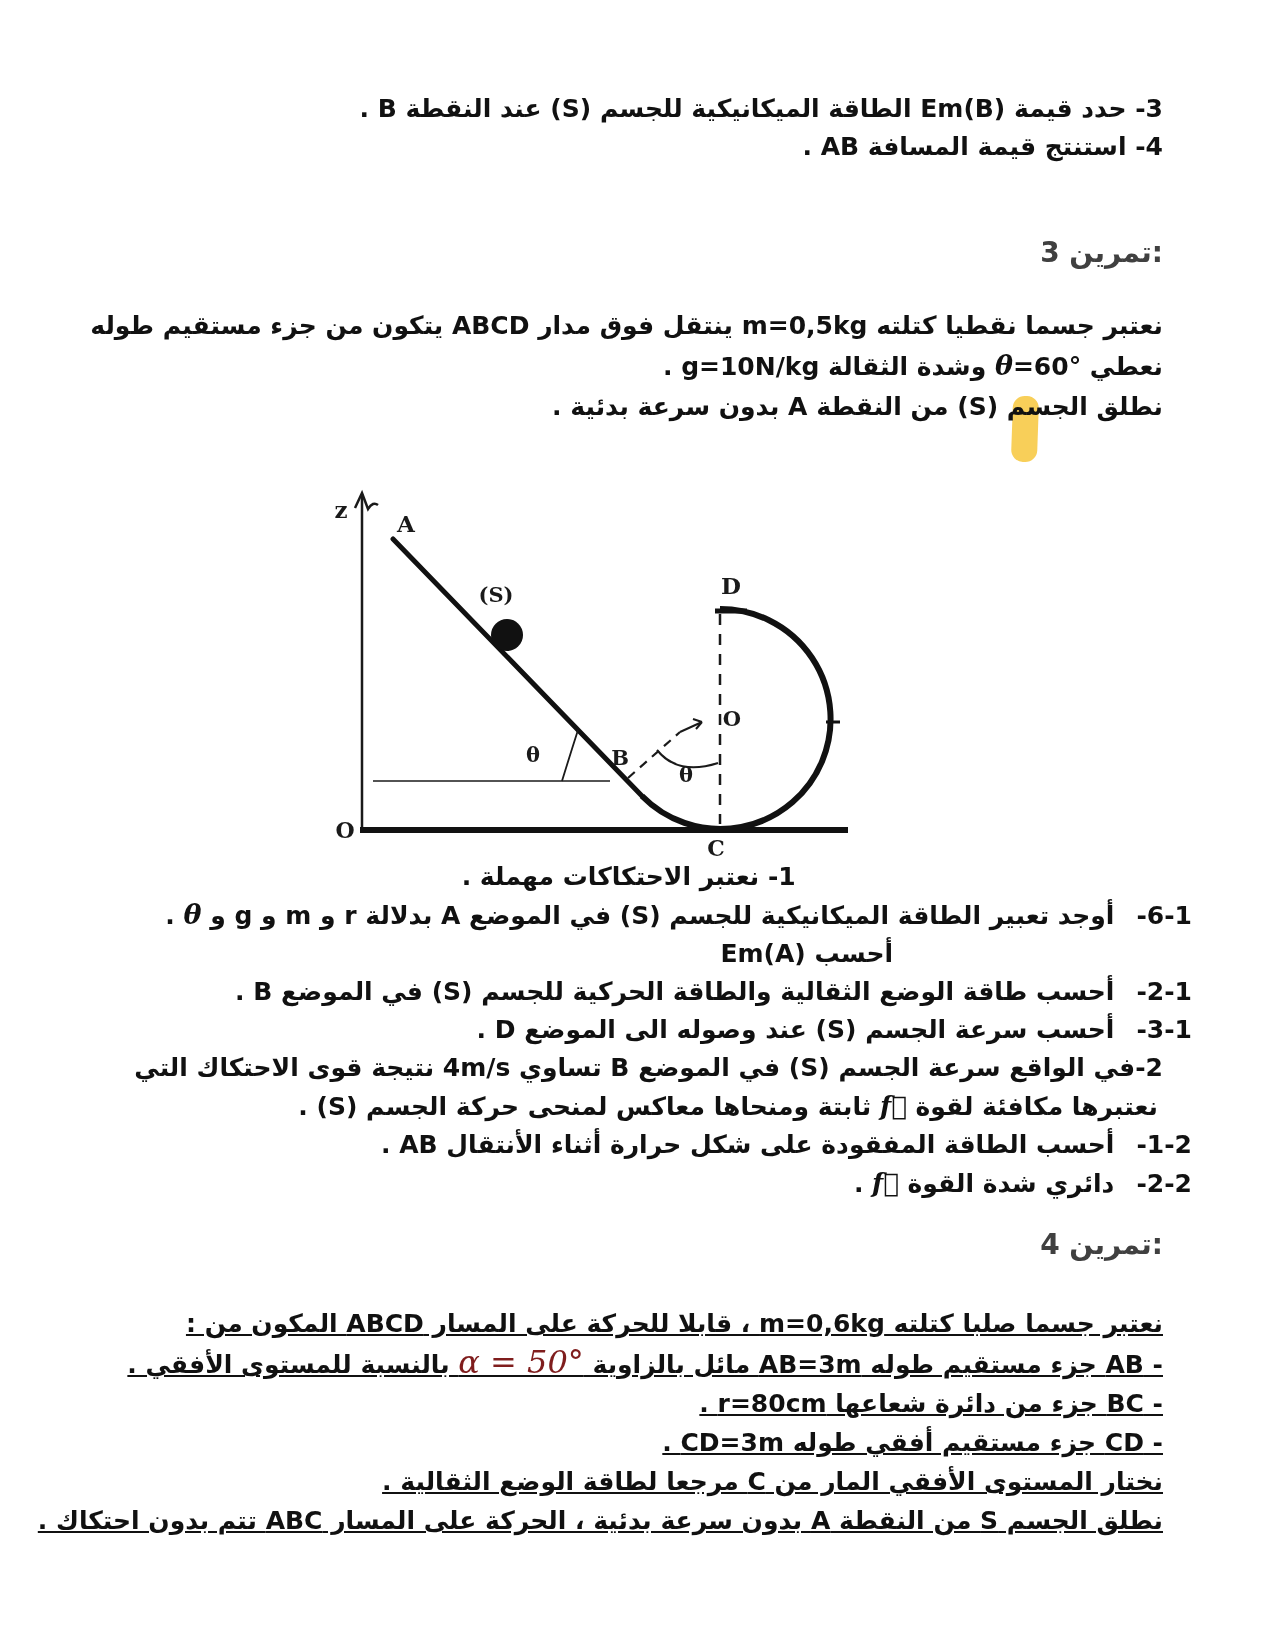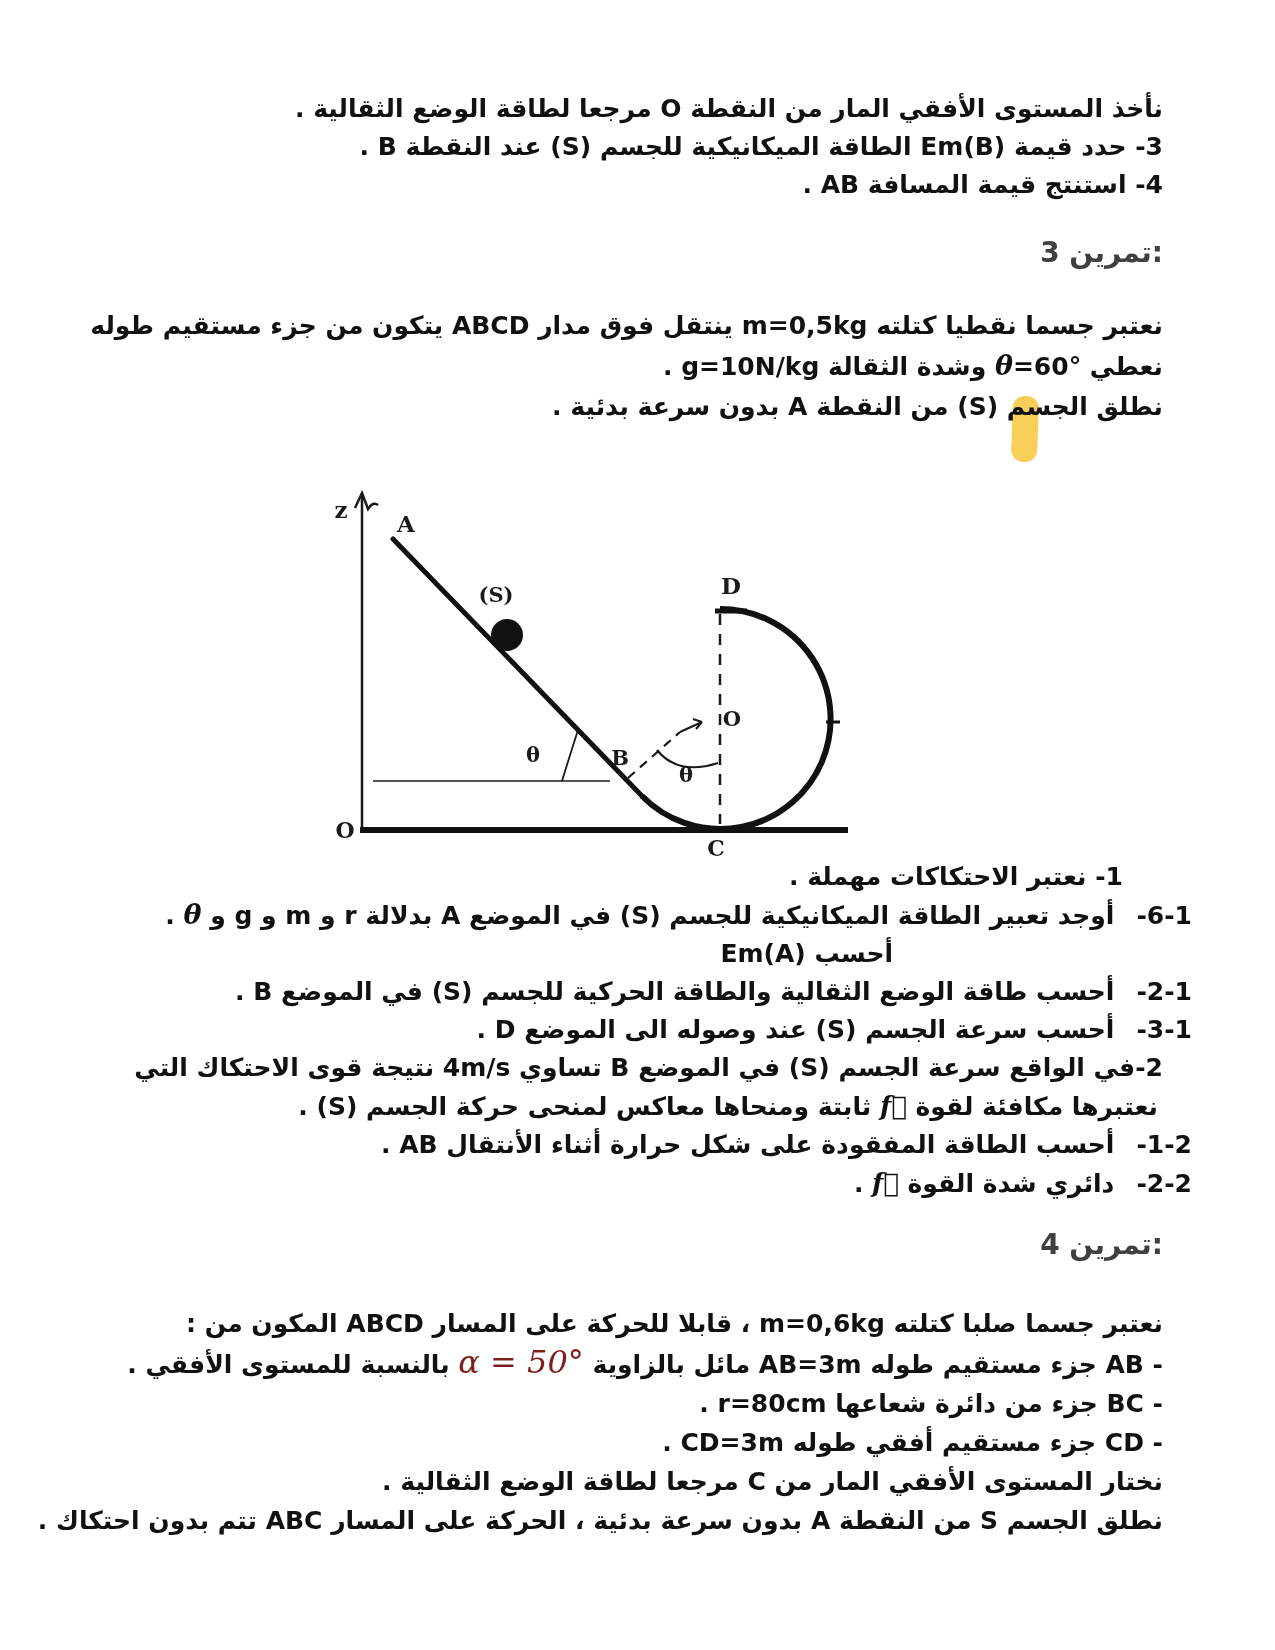--- a/index.html
+++ b/index.html
@@ -4,44 +4,43 @@
 <style>
   html,body{margin:0;padding:0;}
   body{
     width:1275px;height:1650px;background:#ffffff;position:relative;
     font-family:"DejaVu Sans",sans-serif;font-weight:bold;color:#111;
     overflow:hidden;
   }
   .tblock{position:absolute;right:112px;text-align:right;z-index:2;}
   .tblock .line{direction:rtl;white-space:nowrap;font-size:25px;line-height:38px;}
   .lh40 .line{line-height:40px;}
-  .lh39 .line{line-height:39px;}
+  .lh39 .line{line-height:39px;text-decoration:underline;}
   .heading{position:absolute;right:112px;direction:ltr;color:#404040;
     font-size:28px;white-space:nowrap;z-index:2;}
-  .mr40{margin-right:40px;}
+  .mr40{margin-right:40px;text-align:center;}
   .mrneg{margin-right:-29px;}
   .mr270{margin-right:270px;}
   .mr5{margin-right:5px;}
   .qnum{margin-left:22px;}
   .mtheta{font-family:"DejaVu Serif",serif;font-style:italic;font-size:27px;}
   .fvec{font-family:"DejaVu Serif",serif;font-style:italic;font-size:26px;}
   .malpha{font-family:"DejaVu Serif",serif;font-style:italic;font-weight:normal;
     color:#7f1d1d;font-size:32px;}
   .hl{position:absolute;z-index:1;background:rgba(247,199,60,0.85);
     border-radius:12px;transform:rotate(2deg);}
   .fig{position:absolute;left:300px;top:472px;z-index:2;}
   .fig text{font-family:"DejaVu Serif",serif;font-weight:bold;fill:#1a1a1a;}
 </style>
 </head>
 <body>
 
 <div class="hl" style="left:1012px;top:396px;width:26px;height:66px;"></div>
 
 <div class="tblock" style="top:90px;">
-  <div class="line">نأخذ المستوى الأفقي المار من النقطة O مرجعا لطاقة الوضع الثقالية .</div>
   <div class="line">3- حدد قيمة Em(B) الطاقة الميكانيكية للجسم (S) عند النقطة B .</div>
   <div class="line">4- استنتج قيمة المسافة AB .</div>
 </div>
 
 <div class="heading" style="top:236px;">تمرين 3:</div>
 
 <div class="tblock lh40" style="top:306px;">
   <div class="line">نعتبر جسما نقطيا كتلته m=0,5kg ينتقل فوق مدار ABCD يتكون من جزء مستقيم طوله</div>
   <div class="line"><span>نعطي </span><span dir="ltr"><span class="mtheta">θ</span><span>=60°</span></span><span> وشدة الثقالة g=10N/kg .</span></div>
   <div class="line">نطلق الجسم (S) من النقطة A بدون سرعة بدئية .</div>

